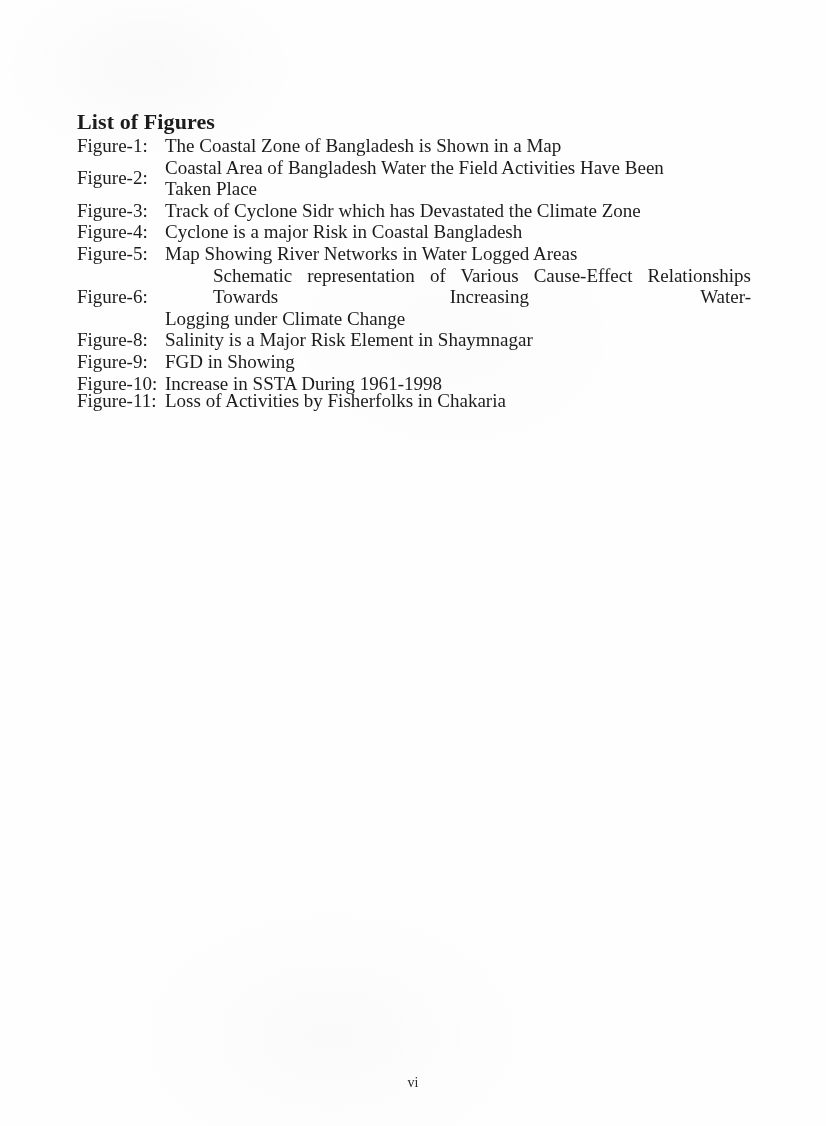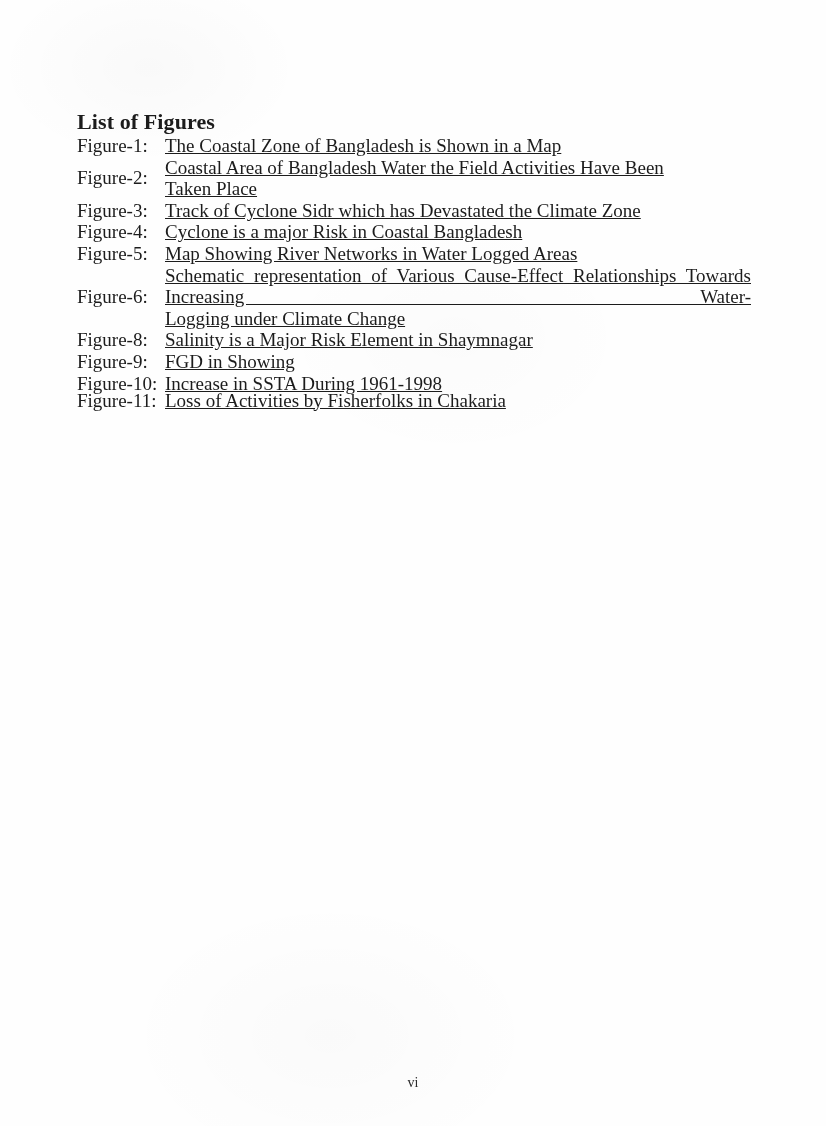--- a/index.html
+++ b/index.html
@@ -46,28 +46,28 @@
     flex: 0 0 88px;
     white-space: nowrap;
   }
   .fig-title-block {
     flex: 1 1 auto;
     min-width: 0;
   }
   .fig-title,
   .fig-title2 {
     display: block;
-    text-decoration: underline;
   }
   .fig-title2:empty {
     display: none;
   }
   .justify {
     text-align: justify;
     text-align-last: justify;
+    margin-left: 48px;
   }
   .page-number {
     position: absolute;
     left: 0;
     right: 0;
     top: 1075px;
     text-align: center;
     font-size: 14px;
     color: #2a2a2a;
   }

